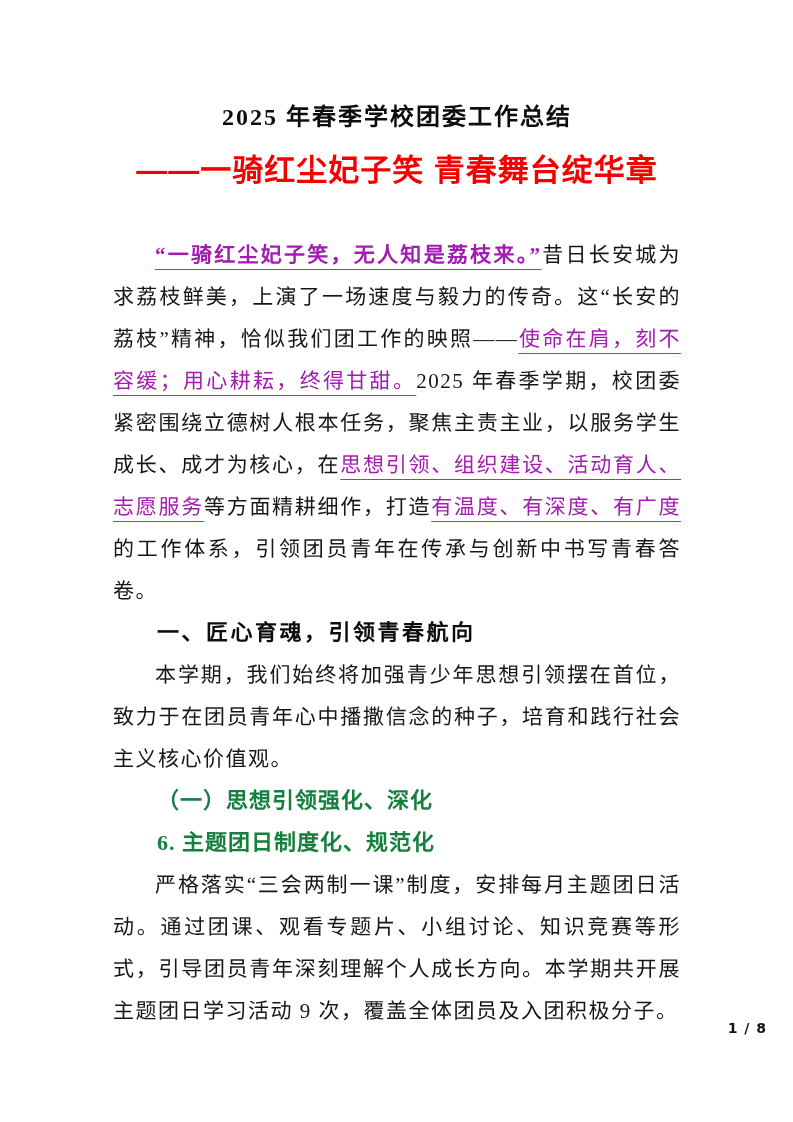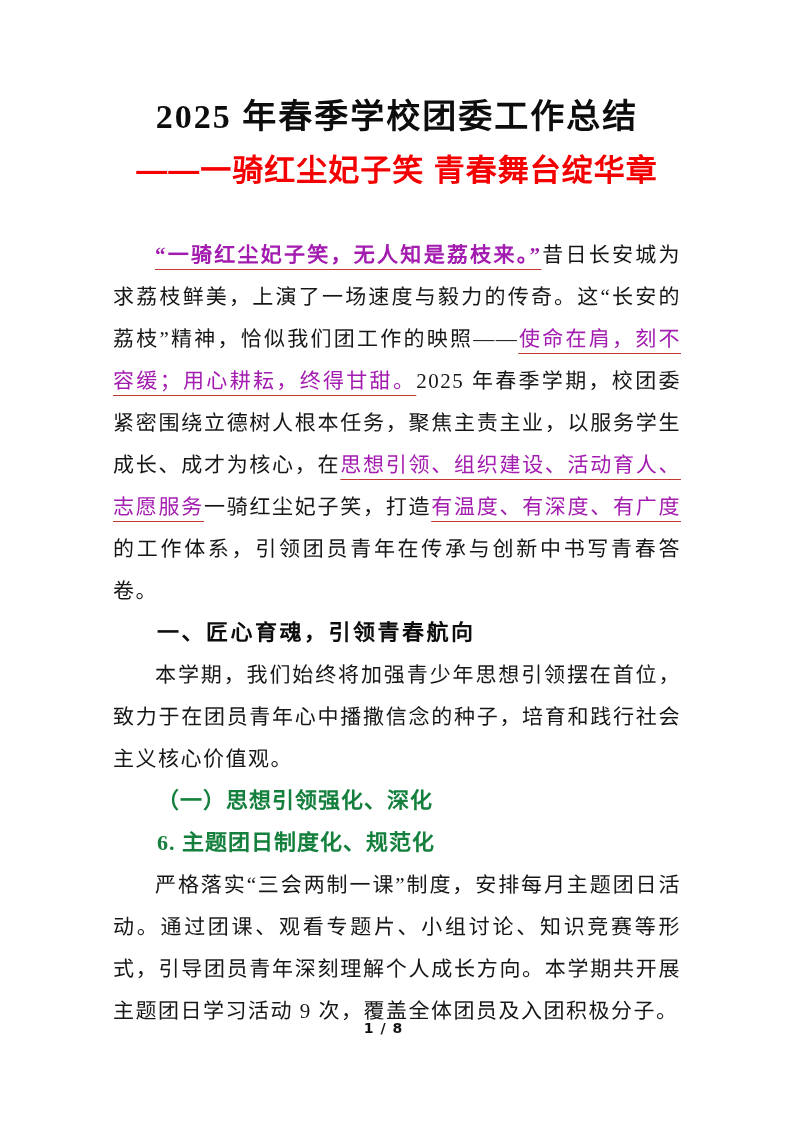--- a/index.html
+++ b/index.html
@@ -21,21 +21,21 @@
 
   .content {
     position: absolute;
     top: 88px;
     left: 113px;
     width: 568px;
   }
 
   
   .doc-title {
-    font-size: 34px;
+    font-size: 24px;
     font-weight: 800;
     text-align: center;
     letter-spacing: 2px;
     line-height: 58px;
     color: #0d0d0d;
     font-family: "Liberation Serif", "DejaVu Serif", serif;
   }
 
   .doc-subtitle {
     font-size: 31px;
@@ -89,39 +89,39 @@
     letter-spacing: 1px;
     text-indent: 2em;
     color: #15803d;
   }
 
   .footer {
     position: absolute;
     left: 0;
     width: 767px;
     top: 1020px;
-    text-align: center;
+    text-align: right;
     font-size: 14px;
     font-weight: 700;
     letter-spacing: 1px;
     color: #111111;
     font-family: "DejaVu Sans", "Liberation Sans", sans-serif;
   }
 </style>
 </head>
 <body>
 
 <div class="page">
   <div class="content">
 
     <h1 class="doc-title">2025 年春季学校团委工作总结</h1>
 
     <h2 class="doc-subtitle">——一骑红尘妃子笑 青春舞台绽华章</h2>
 
-    <p class="para"><span class="red-u quote-bold">“一骑红尘妃子笑，无人知是荔枝来。”</span><span>昔日长安城为求荔枝鲜美，上演了一场速度与毅力的传奇。这“长安的荔枝”精神，恰似我们团工作的映照——</span><span class="red-u">使命在肩，刻不容缓；用心耕耘，终得甘甜。</span><span>2025 年春季学期，校团委紧密围绕立德树人根本任务，聚焦主责主业，以服务学生成长、成才为核心，在</span><span class="red-u">思想引领、组织建设、活动育人、志愿服务</span><span>一骑红尘妃子笑，打造</span><span class="red-u">有温度、有深度、有广度</span><span>的工作体系，引领团员青年在传承与创新中书写青春答卷。</span></p>
+    <p class="para"><span class="red-u quote-bold">“一骑红尘妃子笑，无人知是荔枝来。”</span><span>昔日长安城为求荔枝鲜美，上演了一场速度与毅力的传奇。这“长安的荔枝”精神，恰似我们团工作的映照——</span><span class="red-u">使命在肩，刻不容缓；用心耕耘，终得甘甜。</span><span>2025 年春季学期，校团委紧密围绕立德树人根本任务，聚焦主责主业，以服务学生成长、成才为核心，在</span><span class="red-u">思想引领、组织建设、活动育人、志愿服务</span><span>等方面精耕细作，打造</span><span class="red-u">有温度、有深度、有广度</span><span>的工作体系，引领团员青年在传承与创新中书写青春答卷。</span></p>
 
     <h3 class="h-callig">一、匠心育魂，引领青春航向</h3>
 
     <p class="para">本学期，我们始终将加强青少年思想引领摆在首位，致力于在团员青年心中播撒信念的种子，培育和践行社会主义核心价值观。</p>
 
     <h4 class="h-bold">（一）思想引领强化、深化</h4>
 
     <h4 class="h-bold">6. 主题团日制度化、规范化</h4>
 
     <p class="para">严格落实“三会两制一课”制度，安排每月主题团日活动。通过团课、观看专题片、小组讨论、知识竞赛等形式，引导团员青年深刻理解个人成长方向。本学期共开展主题团日学习活动 9 次，覆盖全体团员及入团积极分子。</p>

